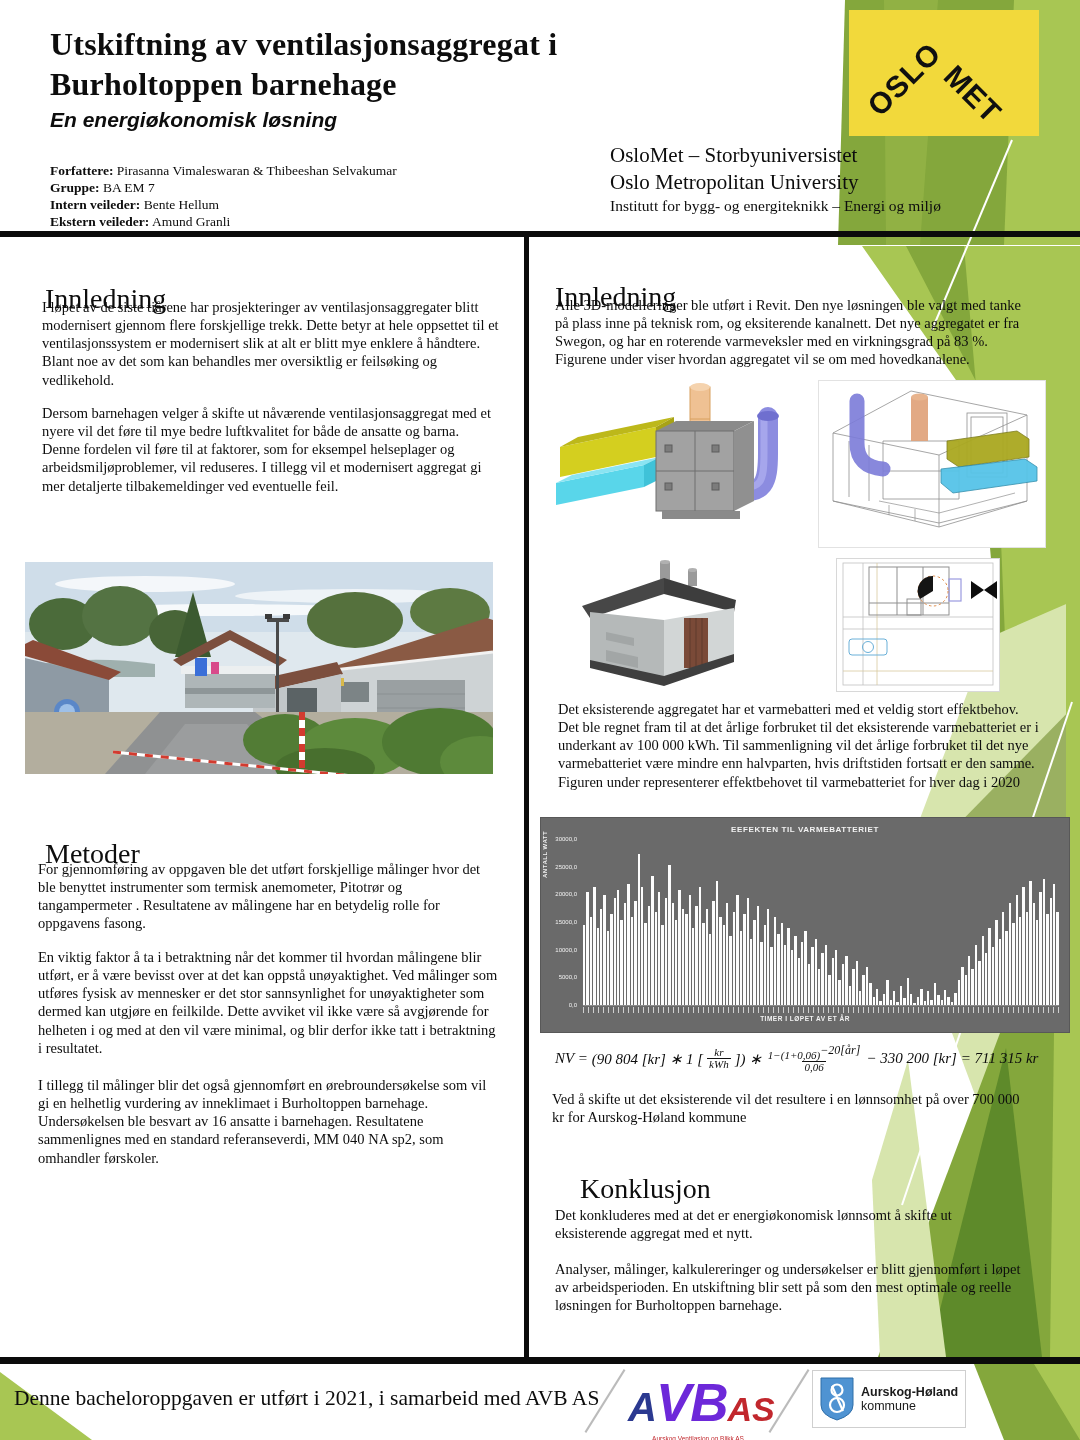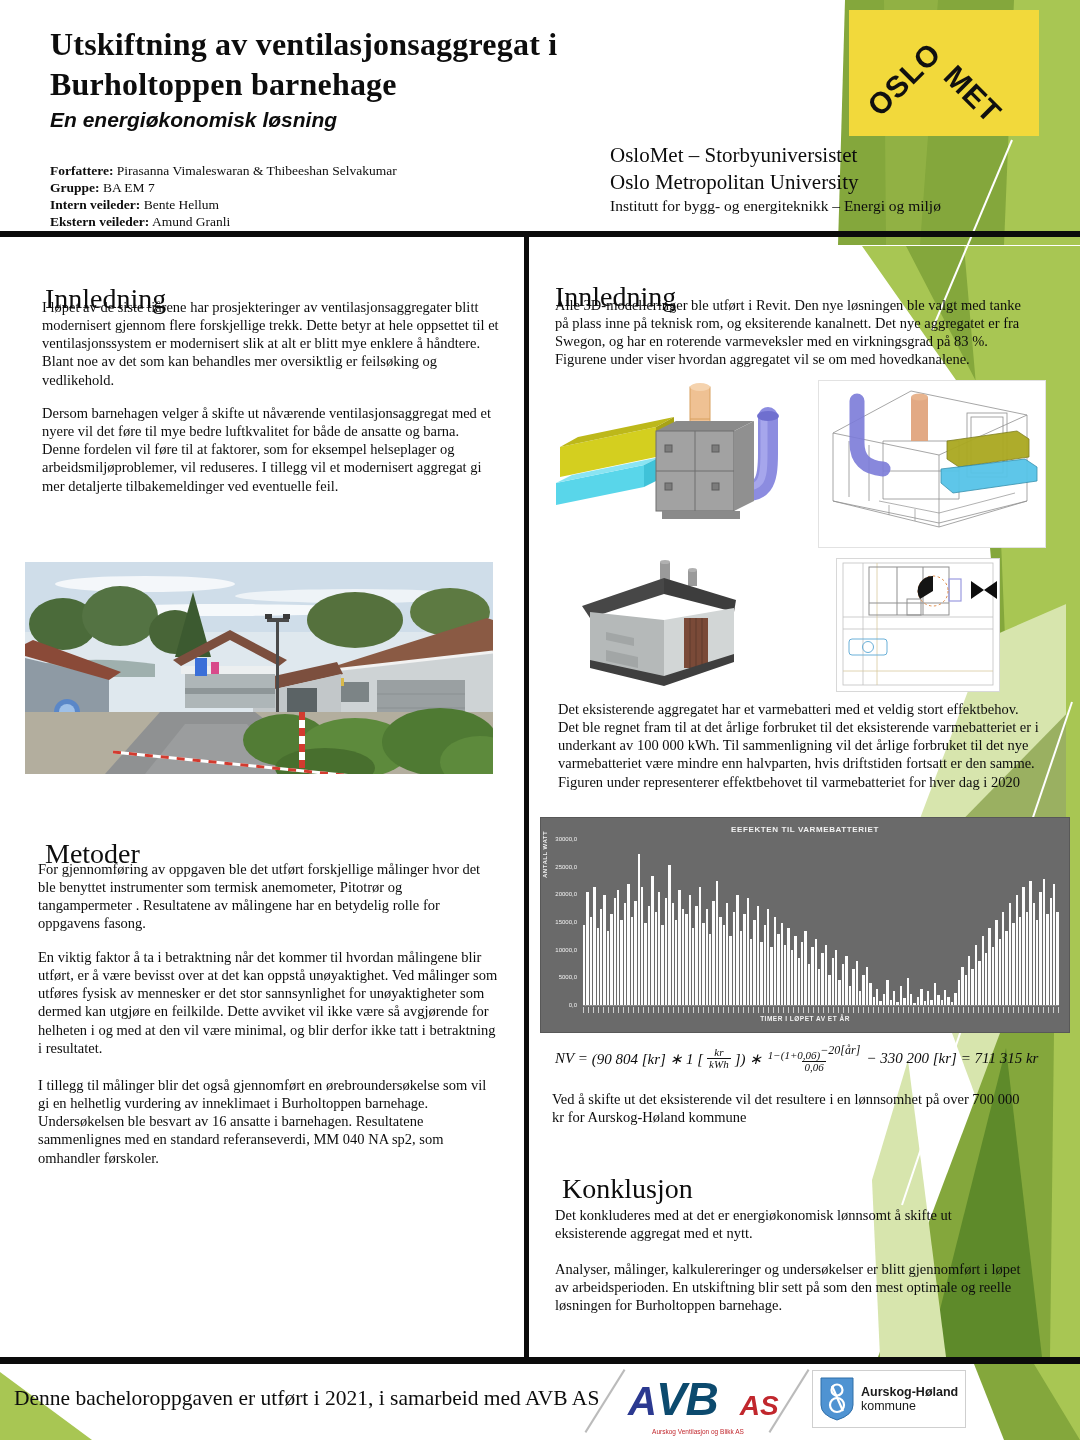--- a/index.html
+++ b/index.html
@@ -34,21 +34,21 @@
   #i-p1{left:42px;top:298px;width:458px;}
   #i-p2{left:42px;top:404px;width:458px;}
   #i-caption{left:46px;top:541px;width:420px;}
   #h-metoder{left:45px;top:813px;}
   #m-p1{left:38px;top:860px;width:452px;}
   #m-p2{left:38px;top:948px;width:460px;}
   #m-p3{left:38px;top:1076px;width:452px;}
   #h-resultater{left:555px;top:256px;}
   #r-p1{left:555px;top:296px;width:478px;}
   #r-p2{left:558px;top:700px;width:482px;}
-  #h-konklusjon{left:562px;top:1148px;}
+  #h-konklusjon{left:580px;top:1148px;}
   #k-p1{left:555px;top:1206px;width:470px;}
   #k-p2{left:555px;top:1260px;width:482px;}
   #profit-text{left:552px;top:1090px;width:470px;}
 
   
   #photo{left:25px;top:562px;width:468px;height:212px;}
   #fig-aggregate{left:552px;top:383px;width:256px;height:162px;}
   #fig-wireframe{left:818px;top:380px;width:226px;height:166px;background:#fff;border:1px solid #e2e2e2;}
   #fig-building{left:578px;top:548px;width:160px;height:144px;}
   #fig-floorplan{left:836px;top:558px;width:162px;height:132px;background:#fff;border:1px solid #d8d8d8;}
@@ -74,22 +74,22 @@
   .frac .top{padding:0 2px;}
   .frac .bot{border-top:1px solid #111;padding:0 2px;}
   .frac sup{font-size:12px;}
 
   
   #footer-text{left:14px;top:1386px;font-size:21.5px;}
   #avb-logo{left:628px;top:1368px;width:140px;height:66px;background:#fff;text-align:center;
             font-family:"Liberation Sans",sans-serif;}
   #avb-main{margin-top:4px;font-style:italic;font-weight:900;letter-spacing:-1px;}
   .avb-a{color:#2b3990;font-size:40px;}
-  .avb-vb{color:#0c4a6e;font-size:46px;}
-  .avb-as{color:#c1272d;font-size:28px;margin-left:22px;letter-spacing:0;}
+  .avb-vb{color:#6d28d9;font-size:53px;}
+  .avb-as{color:#c1272d;font-size:34px;margin-left:0;letter-spacing:0;}
   #avb-tag{font-size:6.5px;color:#c1272d;margin-top:2px;}
   .slash{position:absolute;width:2px;height:74px;background:#bbb;transform:rotate(32deg);}
   #slash-l{left:604px;top:1364px;}
   #slash-r{left:788px;top:1364px;}
   #kommune-logo{left:812px;top:1370px;width:154px;height:58px;background:#fff;border:1px solid #cfcfcf;
                 display:flex;align-items:center;gap:7px;padding-left:7px;box-sizing:border-box;
                 font-family:"Liberation Sans",sans-serif;}
   #kommune-text{font-size:12.5px;line-height:14px;color:#1a1a1a;}
   #kommune-text .k1{font-weight:bold;}
 </style>

